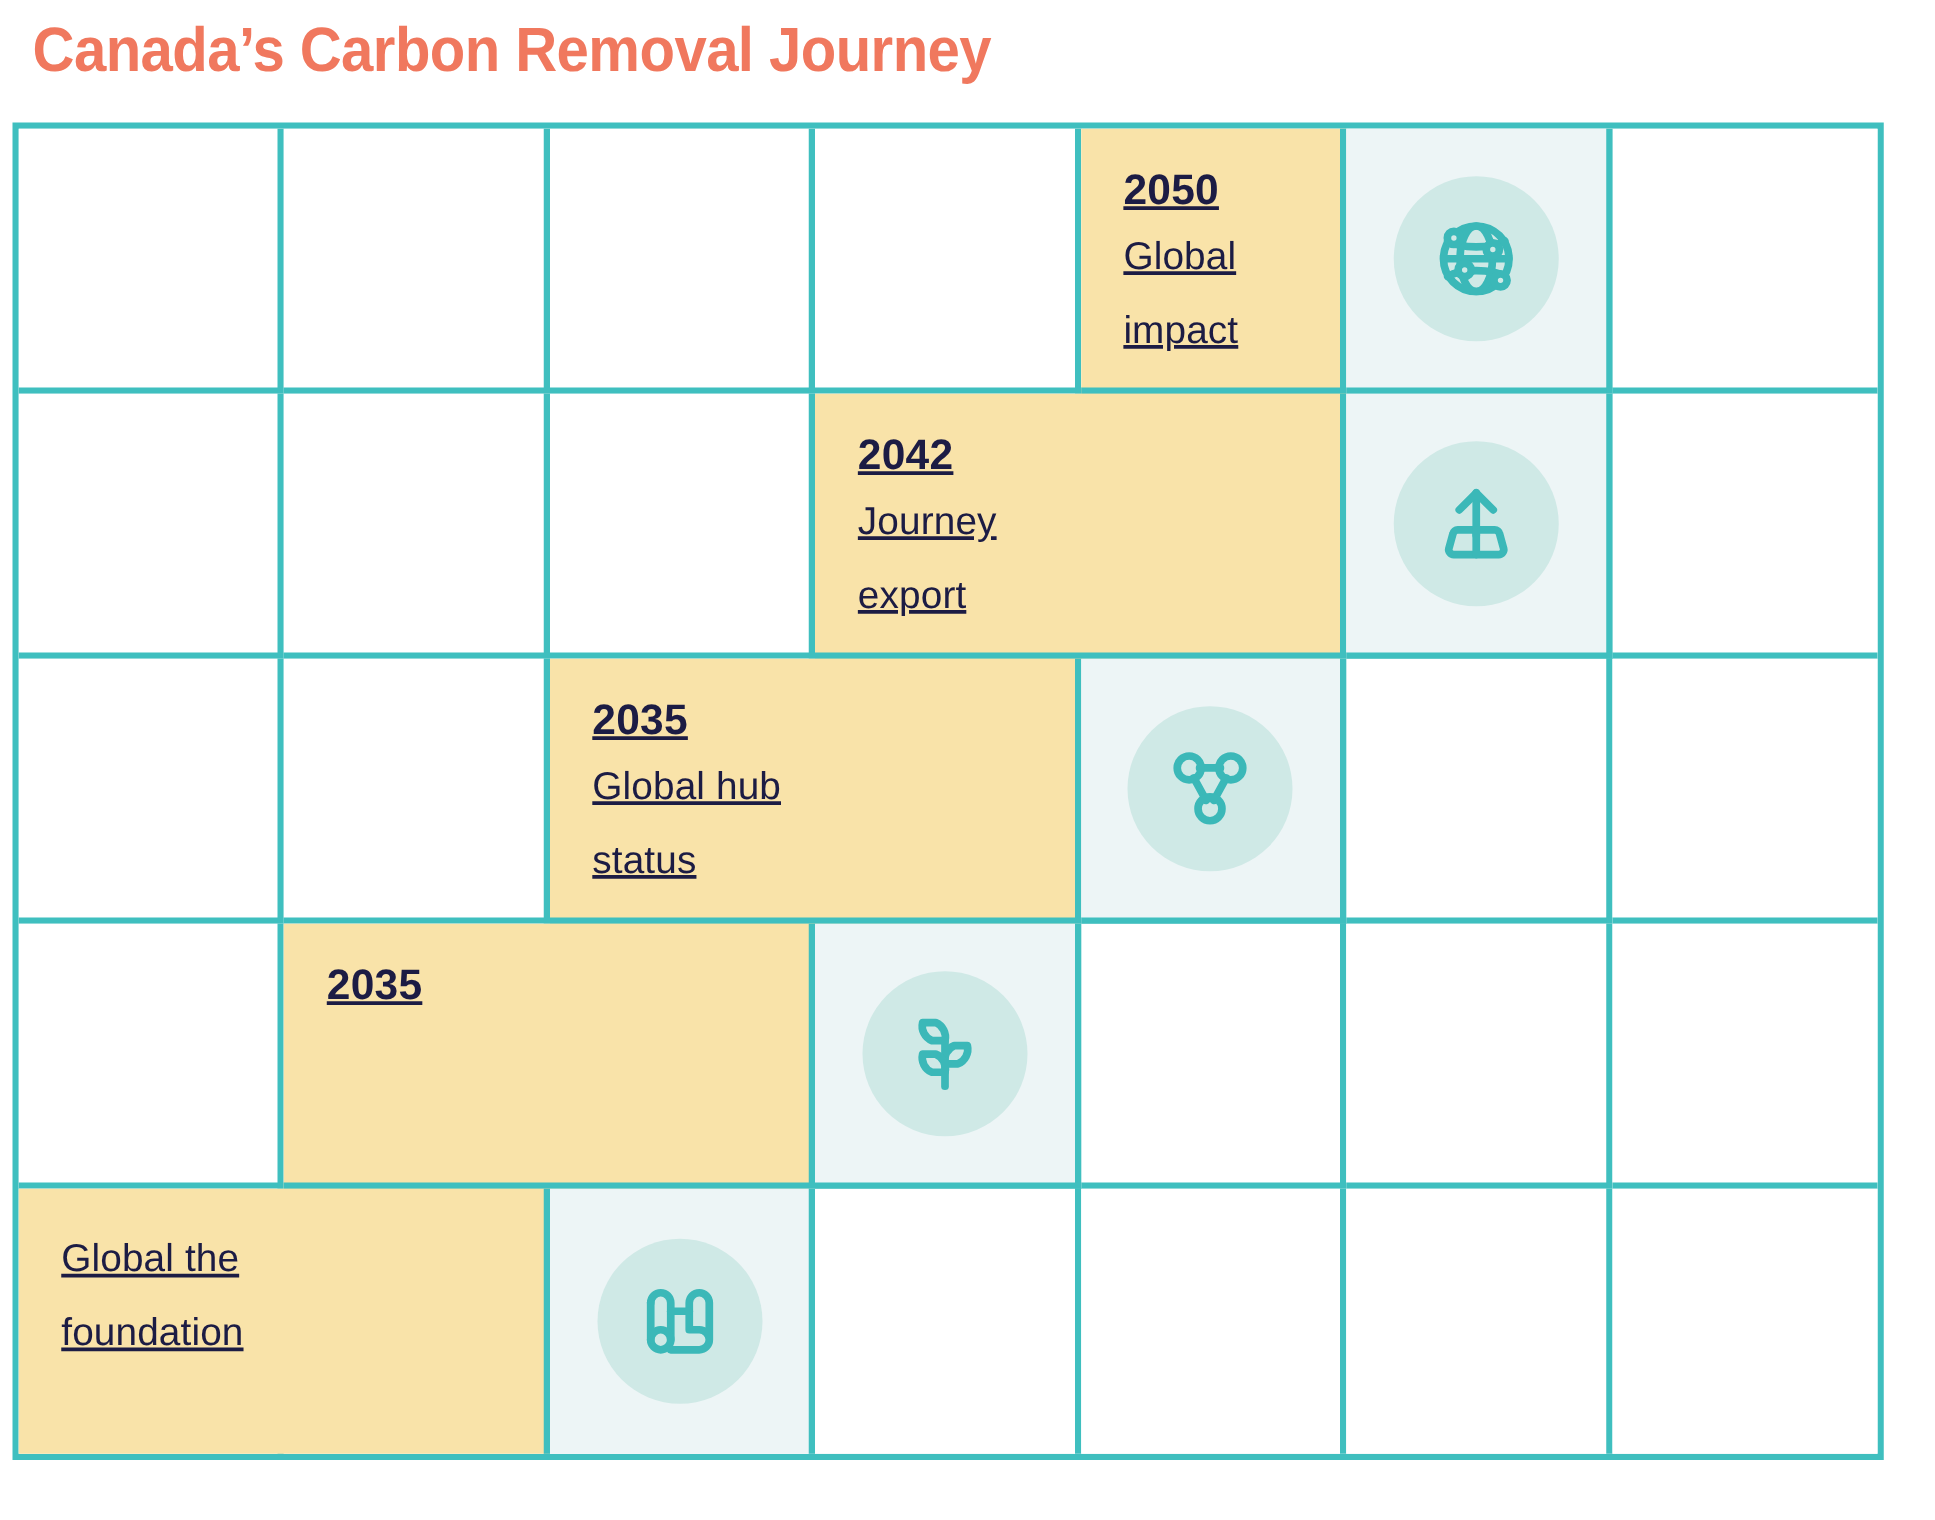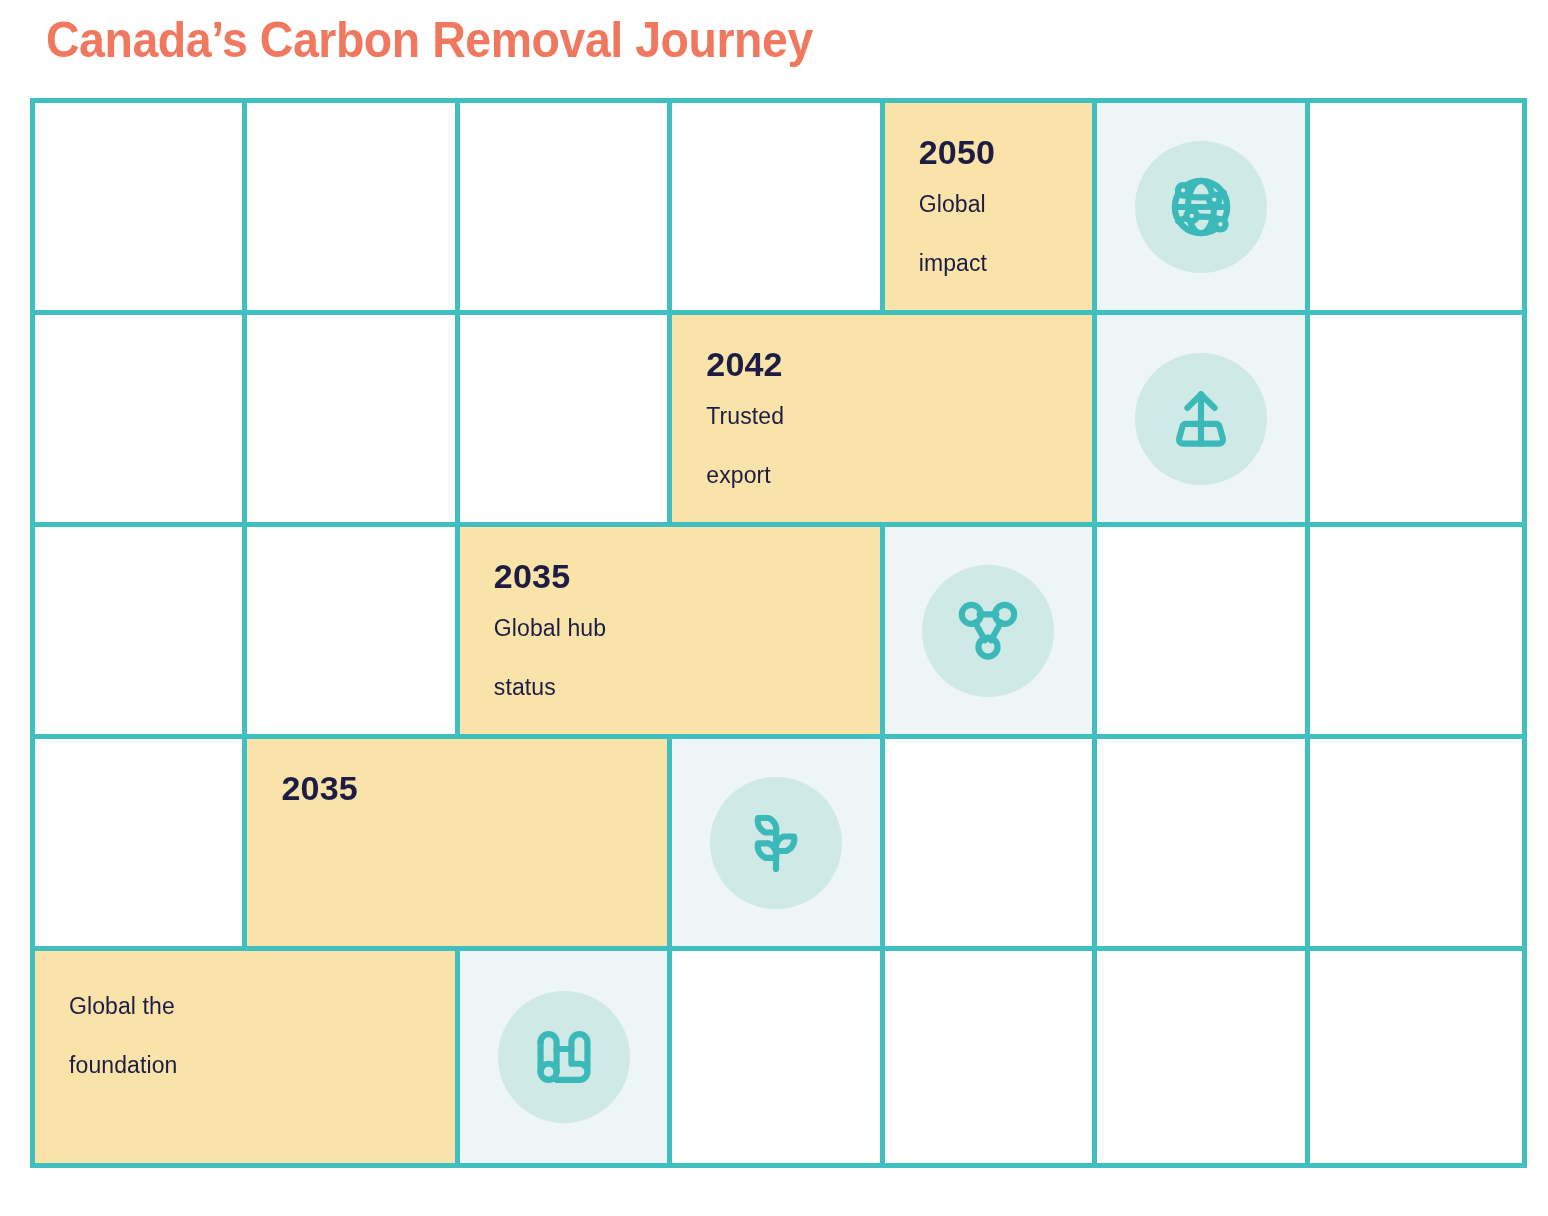--- a/index.html
+++ b/index.html
@@ -11,21 +11,20 @@
     width: 1548px;
     height: 1216px;
     font-family: "Liberation Sans", sans-serif;
     overflow: hidden;
   }
 
   .page {
     position: relative;
     width: 1404px;
     height: 1216px;
-    margin-left: 20px;
   }
 
   
   .title {
     position: absolute;
     left: 26px;
     top: 10px;
     font-family: "Liberation Sans", sans-serif;
     font-weight: bold;
     font-size: 50px;
@@ -68,41 +67,41 @@
 
   
   .overlay {
     position: absolute;
     inset: 0;
     display: grid;
     grid-template-columns: repeat(7, 1fr);
     grid-template-rows: repeat(5, 1fr);
     pointer-events: none;
   }
-  .overlay > * { pointer-events: auto; }
+  .overlay > * { pointer-events: auto; text-decoration: underline; }
 
   .milestone {
     background: #F9E3A9;
     box-sizing: border-box;
     border-right: 5px solid #3FBFBF;
     border-bottom: 5px solid #3FBFBF;
     padding: 26px 0 0 34px;
     color: #1C1C44;
     overflow: hidden;
   }
   .milestone.last-row { border-bottom: none; }
 
   .m-year {
     font-size: 34px;
     font-weight: bold;
     line-height: 46px;
     letter-spacing: 0.2px;
   }
   .m-desc {
-    font-size: 23px;
+    font-size: 31px;
     font-weight: normal;
     line-height: 59px;
     letter-spacing: 0.1px;
     white-space: pre-line;
   }
 
   .iconcell {
     background: #EDF5F6;
     box-sizing: border-box;
     border-right: 5px solid #3FBFBF;
@@ -206,21 +205,21 @@
               <circle cx="16.3" cy="9.6" r="1.7" fill="#CFE9E6"></circle>
               <circle cx="9.0" cy="14.9" r="1.7" fill="#CFE9E6"></circle>
               <circle cx="18.3" cy="17.6" r="1.7" fill="#CFE9E6"></circle>
             </g>
           </svg>
         </div>
       </div>
 
       <div class="milestone" style="grid-row:2; grid-column:4 / span 2;">
         <div class="m-year">2042</div>
-        <div class="m-desc">Trusted
+        <div class="m-desc">Journey
 export</div>
       </div>
       <div class="iconcell" style="grid-row:2; grid-column:6 / span 1;">
         <div class="icon-circle">
           <svg viewBox="0 0 24 24">
             <g class="ico">
               <path d="M12 4 V15"></path>
               <path d="M7.6 8.4 L12 4 L16.4 8.4"></path>
               <path d="M7.2 13.6 H16.8 A1.3 1.3 0 0 1 18.05 14.6 L19.1 18.4 A1.3 1.3 0 0 1 17.85 20 H6.15 A1.3 1.3 0 0 1 4.9 18.4 L5.95 14.6 A1.3 1.3 0 0 1 7.2 13.6 Z"></path>
               <path d="M12 13.6 V20"></path>

